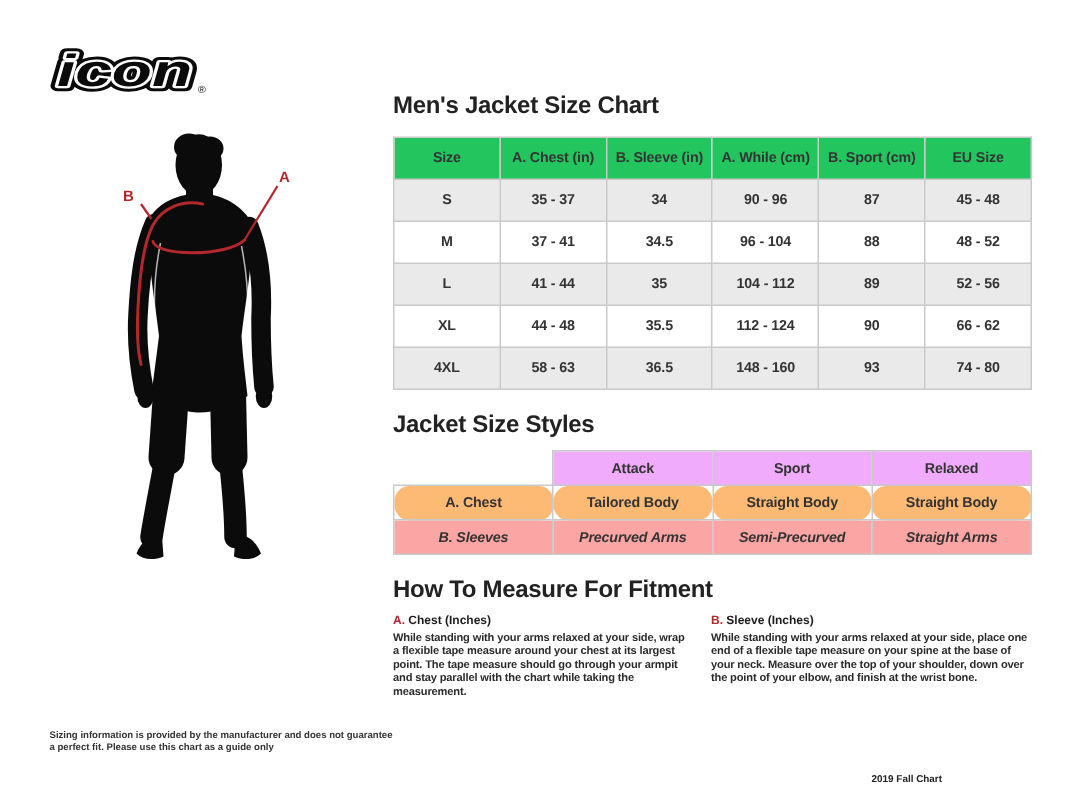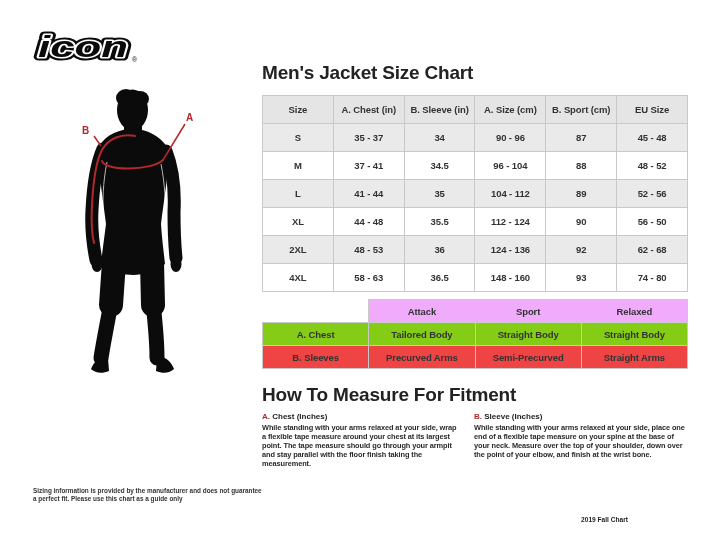--- a/index.html
+++ b/index.html
@@ -9,38 +9,38 @@
   .page { position:absolute; left:0; top:0; width:660px; height:540px; background:#fff; }
 
   
   .logo { position:absolute; left:30px; top:26px; width:130px; height:40px; }
 
   
   .figure { position:absolute; left:30px; top:85px; width:220px; height:305px; }
 
   
   .content { position:absolute; left:262px; top:62px; width:426px; }
-  .section-title { font-size:19px; font-weight:bold; color:#222; letter-spacing:-0.2px; }
+  .section-title { font-size:16px; font-weight:bold; color:#222; letter-spacing:-0.2px; }
 
   table { width:426px; border-collapse:collapse; table-layout:fixed; }
   th, td { border:1px solid #c9c9c9; text-align:center; vertical-align:middle;
            font-size:9.5px; font-weight:bold; color:#333; padding:0; letter-spacing:-0.1px; }
   #size-table { margin-top:11px; }
   #size-table th, #size-table td { height:28px; }
-  #size-table thead th { background:#e5e5e5; }
+  #size-table thead th { background:#22c55e; }
   #size-table tbody tr:nth-child(odd) td { background:#eaeaea; }
   #size-table tbody tr:nth-child(even) td { background:#ffffff; }
 
   .styles-heading { margin-top:15px; }
   #styles-table { margin-top:7px; }
   #styles-table th, #styles-table td { height:23px; }
   #styles-table thead th { background:#f0abfc; }
   #styles-table thead th:first-child { border:none; background:transparent; }
-  #styles-table tbody tr:first-child td { background:#84cc16; }
-  #styles-table tbody tr:last-child td { background:#ef4444; }
+  #styles-table tbody tr:first-child td { background:#fdba74;border-radius:10px; }
+  #styles-table tbody tr:last-child td { background:#fca5a5;font-style:italic; }
 
   .measure-heading { margin-top:15px; }
   .measure-cols { display:flex; gap:16px; margin-top:6px; }
   .m-col-a { width:196px; }
   .m-col-b { width:214px; }
   .m-label { font-size:8px; font-weight:bold; color:#1c1c1c; }
   .m-label .red { color:#b3282d; }
   .m-text { margin-top:2px; font-size:7.4px; line-height:1.22; font-weight:bold; color:#2a2a2a; letter-spacing:-0.1px; }
 
   .disclaimer { position:absolute; left:33px; top:487px; width:230px; font-size:6.4px;
@@ -101,21 +101,21 @@
   <div class="content">
 
     <div class="section-title">Men's Jacket Size Chart</div>
 
     <table id="size-table">
       <thead>
         <tr>
             <th>Size</th>
             <th>A. Chest (in)</th>
             <th>B. Sleeve (in)</th>
-            <th>A. Size (cm)</th>
+            <th>A. While (cm)</th>
             <th>B. Sport (cm)</th>
             <th>EU Size</th>
           </tr>
       </thead>
       <tbody>
           <tr>
             <td>S</td>
             <td>35 - 37</td>
             <td>34</td>
             <td>90 - 96</td>
@@ -137,41 +137,34 @@
             <td>104 - 112</td>
             <td>89</td>
             <td>52 - 56</td>
           </tr>
           <tr>
             <td>XL</td>
             <td>44 - 48</td>
             <td>35.5</td>
             <td>112 - 124</td>
             <td>90</td>
-            <td>56 - 50</td>
-          </tr>
-          <tr>
-            <td>2XL</td>
-            <td>48 - 53</td>
-            <td>36</td>
-            <td>124 - 136</td>
-            <td>92</td>
-            <td>62 - 68</td>
+            <td>66 - 62</td>
           </tr>
           <tr>
             <td>4XL</td>
             <td>58 - 63</td>
             <td>36.5</td>
             <td>148 - 160</td>
             <td>93</td>
             <td>74 - 80</td>
           </tr>
         </tbody>
     </table>
 
+    <div class="section-title styles-heading">Jacket Size Styles</div>
 
     <table id="styles-table">
       <thead>
         <tr>
             <th></th>
             <th>Attack</th>
             <th>Sport</th>
             <th>Relaxed</th>
           </tr>
       </thead>
@@ -189,21 +182,21 @@
             <td>Straight Arms</td>
           </tr>
         </tbody>
     </table>
 
     <div class="section-title measure-heading">How To Measure For Fitment</div>
 
     <div class="measure-cols">
       <div class="m-col-a">
         <div class="m-label"><span class="red">A.</span><span> Chest (Inches)</span></div>
-        <div class="m-text">While standing with your arms relaxed at your side, wrap a flexible tape measure around your chest at its largest point. The tape measure should go through your armpit and stay parallel with the floor finish taking the measurement.</div>
+        <div class="m-text">While standing with your arms relaxed at your side, wrap a flexible tape measure around your chest at its largest point. The tape measure should go through your armpit and stay parallel with the chart while taking the measurement.</div>
       </div>
       <div class="m-col-b">
         <div class="m-label"><span class="red">B.</span><span> Sleeve (Inches)</span></div>
         <div class="m-text">While standing with your arms relaxed at your side, place one end of a flexible tape measure on your spine at the base of your neck. Measure over the top of your shoulder, down over the point of your elbow, and finish at the wrist bone.</div>
       </div>
     </div>
 
   </div>
 
   <div class="disclaimer">Sizing information is provided by the manufacturer and does not guarantee a perfect fit. Please use this chart as a guide only</div>

